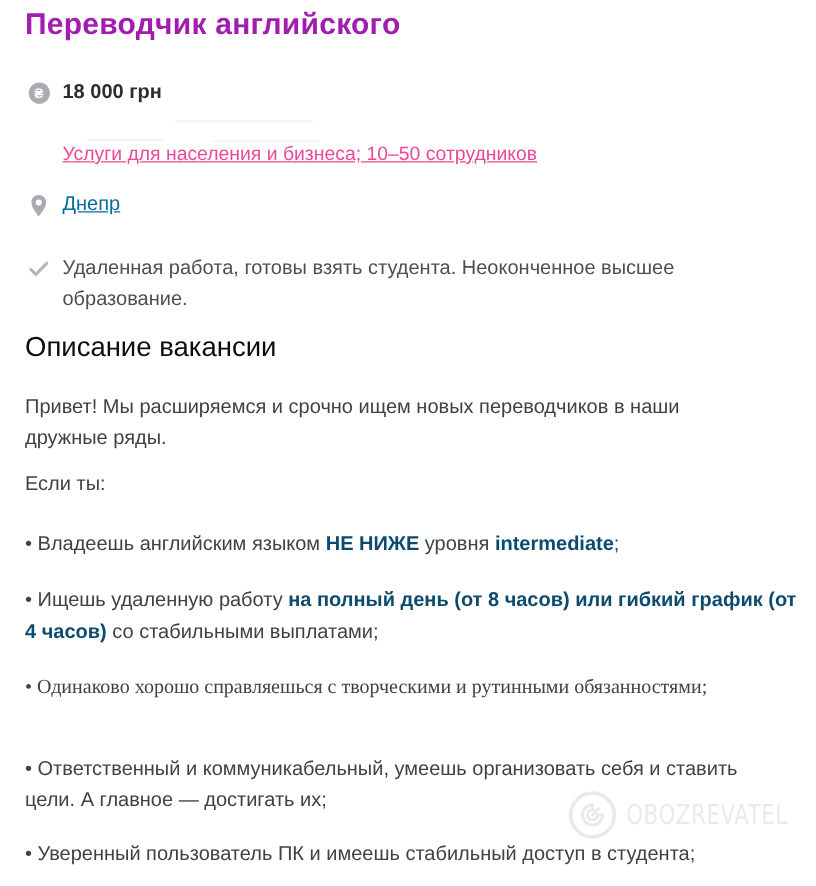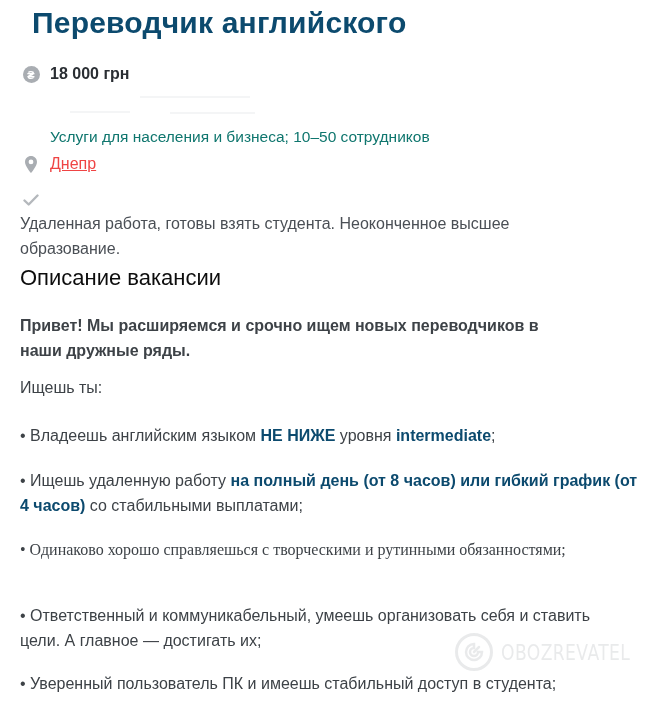--- a/index.html
+++ b/index.html
@@ -5,55 +5,55 @@
     * { box-sizing: border-box; margin: 0; padding: 0; }
     html, body { width: 653px; height: 709px; background: #ffffff; overflow: hidden; }
     body {
       font-family: "Liberation Sans", "DejaVu Sans", sans-serif;
       color: #3b4046;
       position: relative;
     }
     .page { position: absolute; left: 20px; top: 0; width: 633px; }
 
     .title {
-      position: absolute; left: 12px; top: 6px;
-      font-size: 30px; font-weight: bold; color: #0c4a6e;
+      position: absolute; left: 0; top: 6px;
+      font-size: 24px; font-weight: bold; color: #a21caf;
       letter-spacing: 0.2px; white-space: nowrap;
     }
 
     .row { position: absolute; left: 0; display: flex; align-items: flex-start; white-space: nowrap; }
     .row .icon { width: 22px; height: 22px; display: inline-flex; align-items: center; justify-content: center; margin-right: 8px; flex: none; }
     .salary { top: 63px; }
     .salary .val { font-size: 16px; font-weight: bold; color: #2a2e33; line-height: 22px; }
     .coin {
       width: 17px; height: 17px; border-radius: 50%;
       background: #a9adb2; color: #ffffff; font-size: 11px; font-weight: bold;
       display: inline-flex; align-items: center; justify-content: center;
       margin-top: 1px;
     }
 
     .redacted { position: absolute; left: 30px; top: 92px; width: 200px; height: 26px; background: #ffffff; }
     .redacted .bar { position: absolute; height: 2px; background: #f4f5f6; }
 
-    .meta { position: absolute; left: 30px; top: 126px; font-size: 15.5px; color: #0f766e; white-space: nowrap; line-height: 22px; }
+    .meta { position: absolute; left: 30px; top: 113px; font-size: 15.5px; color: #ec4899; white-space: nowrap; line-height: 22px; text-decoration: underline; }
 
     .location { top: 153px; }
-    .location .txt { font-size: 16px; color: #ef4444; line-height: 22px; text-decoration: underline; }
+    .location .txt { font-size: 16px; color: #0369a1; line-height: 22px; text-decoration: underline; }
 
-    .check { top: 187px; white-space: normal; width: 600px; flex-direction: column; }
+    .check { top: 202px; white-space: normal; width: 600px; }
     .check .txt { font-size: 16px; color: #4a4f55; line-height: 25px; width: 540px; }
 
     .h2 {
       position: absolute; left: 0; top: 265px;
       font-size: 22px; font-weight: normal; color: #0d0d0d; white-space: nowrap;
     }
 
     .para { position: absolute; left: 0; font-size: 16px; line-height: 25px; color: #3d4247; width: 630px; }
     .para b { color: #0c4a6e; font-weight: bold; }
-    .p-intro { top: 313px; width: 560px; font-weight: bold; }
+    .p-intro { top: 313px; width: 560px; }
     .p-if { top: 375px; }
     .p-b1 { top: 423px; }
     .p-b2 { top: 468px; }
     .p-b3 { top: 537px; width: 560px; font-family: Liberation Serif, serif; }
     .p-b4 { top: 603px; width: 610px; }
     .p-b5 { top: 671px; }
 
     .watermark {
       position: absolute; left: 455px; top: 633px;
       display: flex; align-items: center; opacity: 0.55;
@@ -105,21 +105,21 @@
       <svg width="16" height="12" viewBox="0 0 16 12">
         <path d="M1.5 6.5l4.2 4L14.5 1.5" fill="none" stroke="#b4b8bc" stroke-width="2.4" stroke-linecap="round" stroke-linejoin="round"></path>
       </svg>
     </span>
     <span class="txt">Удаленная работа, готовы взять студента. Неоконченное высшее образование.</span>
   </div>
 
   <h2 class="h2">Описание вакансии</h2>
 
   <p class="para p-intro">Привет! Мы расширяемся и срочно ищем новых переводчиков в наши дружные ряды.</p>
-  <p class="para p-if">Ищешь ты:</p>
+  <p class="para p-if">Если ты:</p>
 
   <p class="para p-b1">
     <span>• Владеешь английским языком </span><b>НЕ НИЖЕ</b><span> уровня </span><b>intermediate</b><span>;</span>
   </p>
 
   <p class="para p-b2">
     <span>• Ищешь удаленную работу </span><b>на полный день (от 8 часов) или гибкий график (от 4 часов)</b><span> со стабильными выплатами;</span>
   </p>
 
   <p class="para p-b3">

